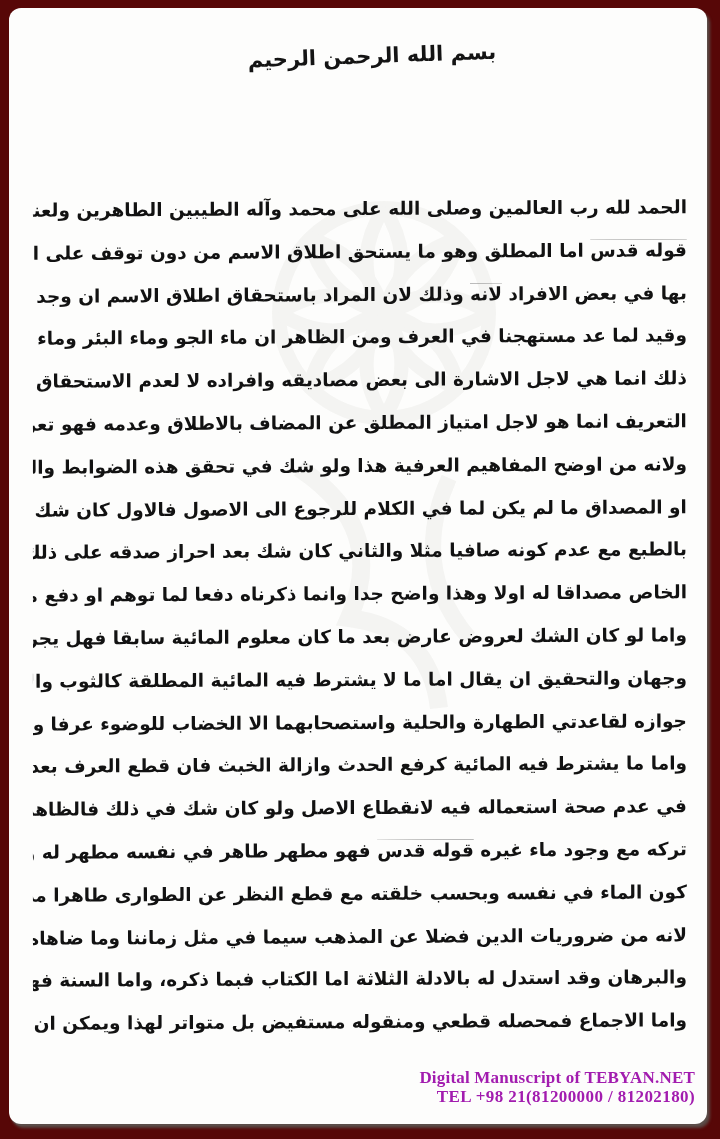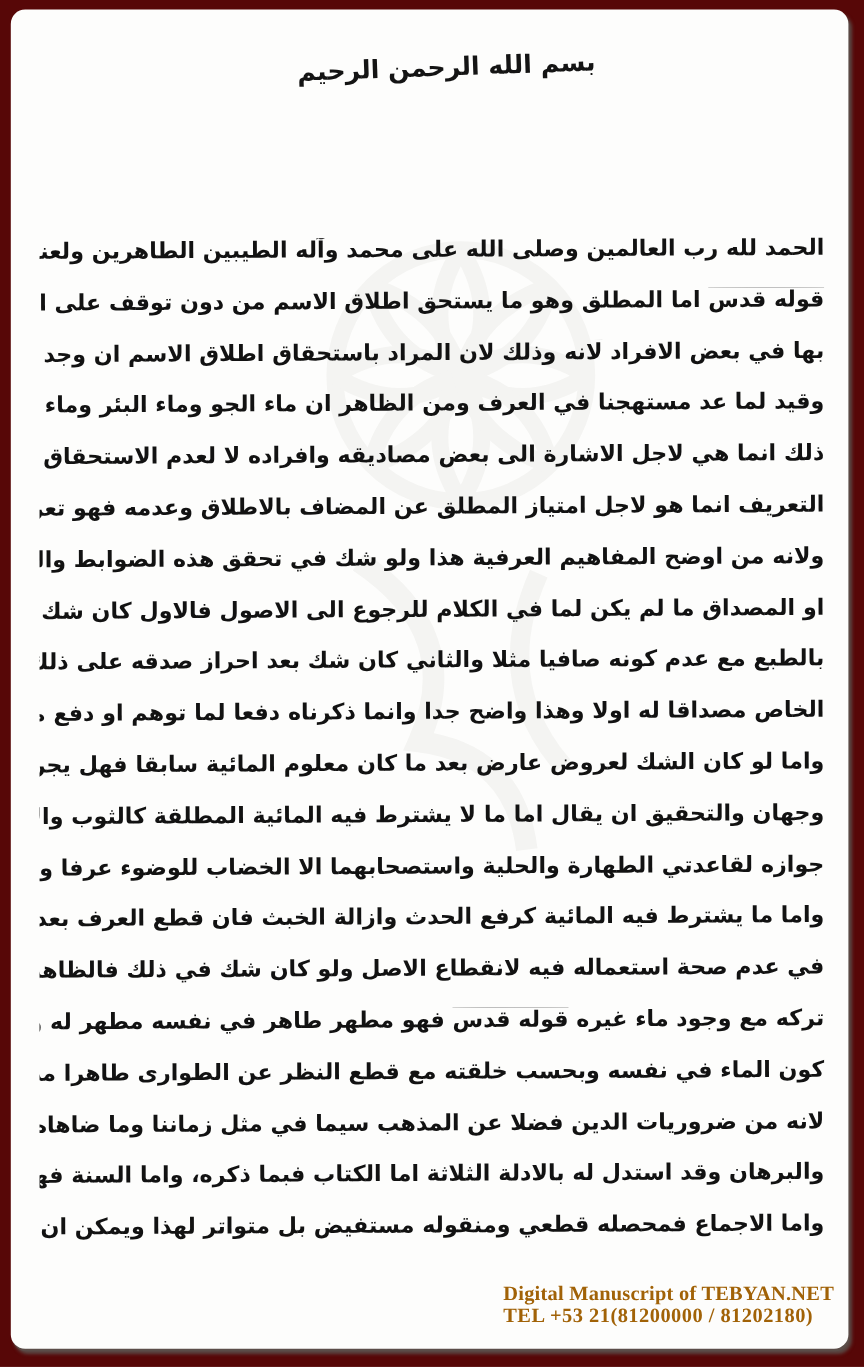--- a/index.html
+++ b/index.html
@@ -28,23 +28,23 @@
   }
   .mline{
     height:42.8px;line-height:42.8px;
     font:bold 18.5px "DejaVu Sans",sans-serif;
     text-align:justify;text-align-last:justify;
     white-space:nowrap;overflow:hidden;
     transform:rotate(-0.3deg);
   }
   .ovl{text-decoration:overline;text-decoration-thickness:2px;}
   .footer{
-    position:absolute;right:12px;bottom:18px;text-align:left;
+    position:absolute;right:12px;bottom:18px;text-align:right;
     font-family:"Liberation Serif",serif;font-weight:bold;
-    color:#a16207;line-height:1.12;margin-top:48px;
+    color:#a21caf;line-height:1.12;margin-top:48px;
   }
   .footer .f1{font-size:17px;letter-spacing:.2px;}
   .footer .f2{font-size:17px;letter-spacing:.4px;}
 </style>
 </head>
 <body>
 
 <div class="frame">
   <div class="page">
 
@@ -84,17 +84,17 @@
         <div class="mline">في عدم صحة استعماله فيه لانقطاع الاصل ولو كان شك في ذلك فالظاهر صحة الاستعمال وان كان الاحوط</div>
         <div class="mline">تركه مع وجود ماء غيره <span class="ovl">قوله قدس</span> فهو مطهر طاهر في نفسه مطهر له ولغيره بالكتاب والسنة والاجماع بل اقول</div>
         <div class="mline">كون الماء في نفسه وبحسب خلقته مع قطع النظر عن الطوارى طاهرا مطهرا له ولغيره مما لا ريب فيه ولا شبهة تعتريه</div>
         <div class="mline">لانه من ضروريات الدين فضلا عن المذهب سيما في مثل زماننا وما ضاهاه فهو غني عن البيان واقامة الدليل</div>
         <div class="mline">والبرهان وقد استدل له بالادلة الثلاثة اما الكتاب فبما ذكره، واما السنة فهي متواترة ظاهرا بل وقطعا</div>
         <div class="mline">واما الاجماع فمحصله قطعي ومنقوله مستفيض بل متواتر لهذا ويمكن ان يستدل عليه بالعقل ايضا فانظر نظرا</div>
       </div>
 
     <div class="footer">
       <div class="f1">Digital Manuscript of TEBYAN.NET</div>
-      <div class="f2">TEL +53  21(81200000 / 81202180)</div>
+      <div class="f2">TEL +98  21(81200000 / 81202180)</div>
     </div>
 
   </div>
 </div>
 
 </body></html>

